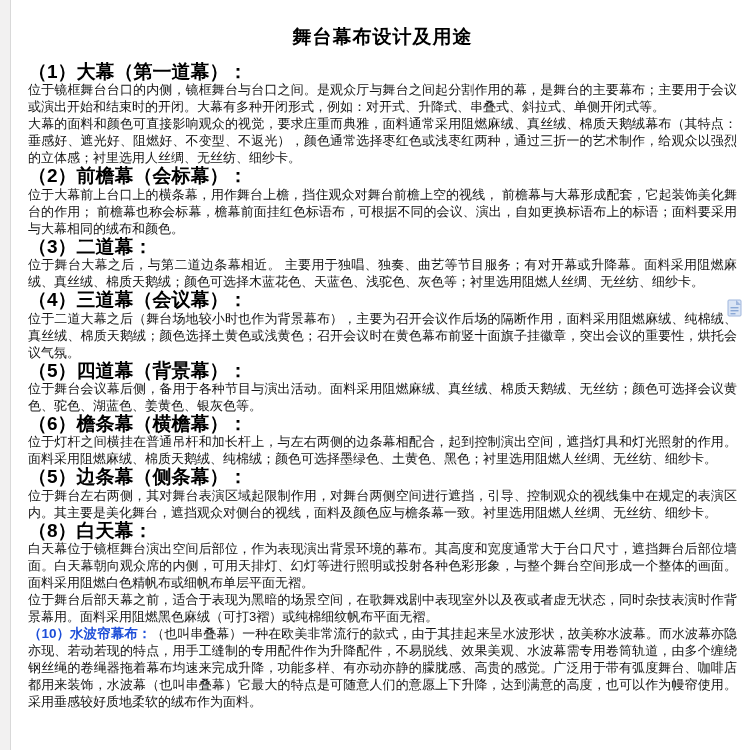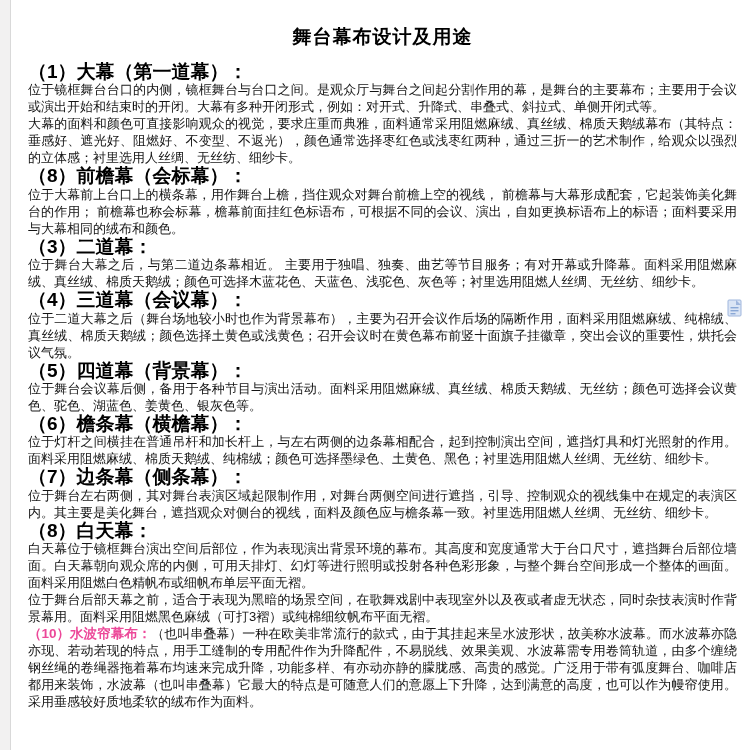--- a/index.html
+++ b/index.html
@@ -50,21 +50,21 @@
   }
   .para {
     font-size: 13px;
     line-height: 17px;
     margin: 0;
     text-align: justify;
     color: #141414;
   }
   .para b {
     font-size: 13.5px;
-    color: #ec4899;
+    color: #1d4ed8;
   }
   .side-note-icon {
     position: absolute;
     left: 727px;
     top: 299px;
     width: 16px;
     height: 19px;
     cursor: pointer;
   }
 </style>
@@ -73,31 +73,31 @@
 
 <div class="left-gutter"></div>
 
 <div class="page">
   <div class="doc">
     <h1 class="doc-title">舞台幕布设计及用途</h1>
     <div id="sections">
         <p class="sec-heading">（1）大幕（第一道幕）：</p>
         <p class="para">位于镜框舞台台口的内侧，镜框舞台与台口之间。是观众厅与舞台之间起分割作用的幕，是舞台的主要幕布；主要用于会议或演出开始和结束时的开闭。大幕有多种开闭形式，例如：对开式、升降式、串叠式、斜拉式、单侧开闭式等。</p>
         <p class="para">大幕的面料和颜色可直接影响观众的视觉，要求庄重而典雅，面料通常采用阻燃麻绒、真丝绒、棉质天鹅绒幕布（其特点：垂感好、遮光好、阻燃好、不变型、不返光），颜色通常选择枣红色或浅枣红两种，通过三折一的艺术制作，给观众以强烈的立体感；衬里选用人丝绸、无丝纺、细纱卡。</p>
-        <p class="sec-heading">（8）前檐幕（会标幕）：</p>
+        <p class="sec-heading">（2）前檐幕（会标幕）：</p>
         <p class="para">位于大幕前上台口上的横条幕，用作舞台上檐，挡住观众对舞台前檐上空的视线， 前檐幕与大幕形成配套，它起装饰美化舞台的作用； 前檐幕也称会标幕，檐幕前面挂红色标语布，可根据不同的会议、演出，自如更换标语布上的标语；面料要采用与大幕相同的绒布和颜色。</p>
         <p class="sec-heading">（3）二道幕：</p>
         <p class="para">位于舞台大幕之后，与第二道边条幕相近。 主要用于独唱、独奏、曲艺等节目服务；有对开幕或升降幕。面料采用阻燃麻绒、真丝绒、棉质天鹅绒；颜色可选择木蓝花色、天蓝色、浅驼色、灰色等；衬里选用阻燃人丝绸、无丝纺、细纱卡。</p>
         <p class="sec-heading">（4）三道幕（会议幕）：</p>
         <p class="para">位于二道大幕之后（舞台场地较小时也作为背景幕布），主要为召开会议作后场的隔断作用，面料采用阻燃麻绒、纯棉绒、真丝绒、棉质天鹅绒；颜色选择土黄色或浅黄色；召开会议时在黄色幕布前竖十面旗子挂徽章，突出会议的重要性，烘托会议气氛。</p>
         <p class="sec-heading">（5）四道幕（背景幕）：</p>
         <p class="para">位于舞台会议幕后侧，备用于各种节目与演出活动。面料采用阻燃麻绒、真丝绒、棉质天鹅绒、无丝纺；颜色可选择会议黄色、驼色、湖蓝色、姜黄色、银灰色等。</p>
         <p class="sec-heading">（6）檐条幕（横檐幕）：</p>
         <p class="para">位于灯杆之间横挂在普通吊杆和加长杆上，与左右两侧的边条幕相配合，起到控制演出空间，遮挡灯具和灯光照射的作用。面料采用阻燃麻绒、棉质天鹅绒、纯棉绒；颜色可选择墨绿色、土黄色、黑色；衬里选用阻燃人丝绸、无丝纺、细纱卡。</p>
-        <p class="sec-heading">（7）边条幕（侧条幕）：</p>
+        <p class="sec-heading">（5）边条幕（侧条幕）：</p>
         <p class="para">位于舞台左右两侧，其对舞台表演区域起限制作用，对舞台两侧空间进行遮挡，引导、控制观众的视线集中在规定的表演区内。其主要是美化舞台，遮挡观众对侧台的视线，面料及颜色应与檐条幕一致。衬里选用阻燃人丝绸、无丝纺、细纱卡。</p>
         <p class="sec-heading">（8）白天幕：</p>
         <p class="para">白天幕位于镜框舞台演出空间后部位，作为表现演出背景环境的幕布。其高度和宽度通常大于台口尺寸，遮挡舞台后部位墙面。白天幕朝向观众席的内侧，可用天排灯、幻灯等进行照明或投射各种色彩形象，与整个舞台空间形成一个整体的画面。面料采用阻燃白色精帆布或细帆布单层平面无褶。</p>
         <p class="para">位于舞台后部天幕之前，适合于表现为黑暗的场景空间，在歌舞戏剧中表现室外以及夜或者虚无状态，同时杂技表演时作背景幕用。面料采用阻燃黑色麻绒（可打3褶）或纯棉细纹帆布平面无褶。</p>
         <p class="para"><b>（10）水波帘幕布：</b><span>（也叫串叠幕）一种在欧美非常流行的款式，由于其挂起来呈水波形状，故美称水波幕。而水波幕亦隐亦现、若动若现的特点，用手工缝制的专用配件作为升降配件，不易脱线、效果美观、水波幕需专用卷筒轨道，由多个缠绕钢丝绳的卷绳器拖着幕布均速来完成升降，功能多样、有亦动亦静的朦胧感、高贵的感觉。广泛用于带有弧度舞台、咖啡店都用来装饰，水波幕（也叫串叠幕）它最大的特点是可随意人们的意愿上下升降，达到满意的高度，也可以作为幔帘使用。采用垂感较好质地柔软的绒布作为面料。</span></p>
       </div>
   </div>
 </div>
 
 <svg class="side-note-icon" viewBox="0 0 16 19" xmlns="http://www.w3.org/2000/svg">

